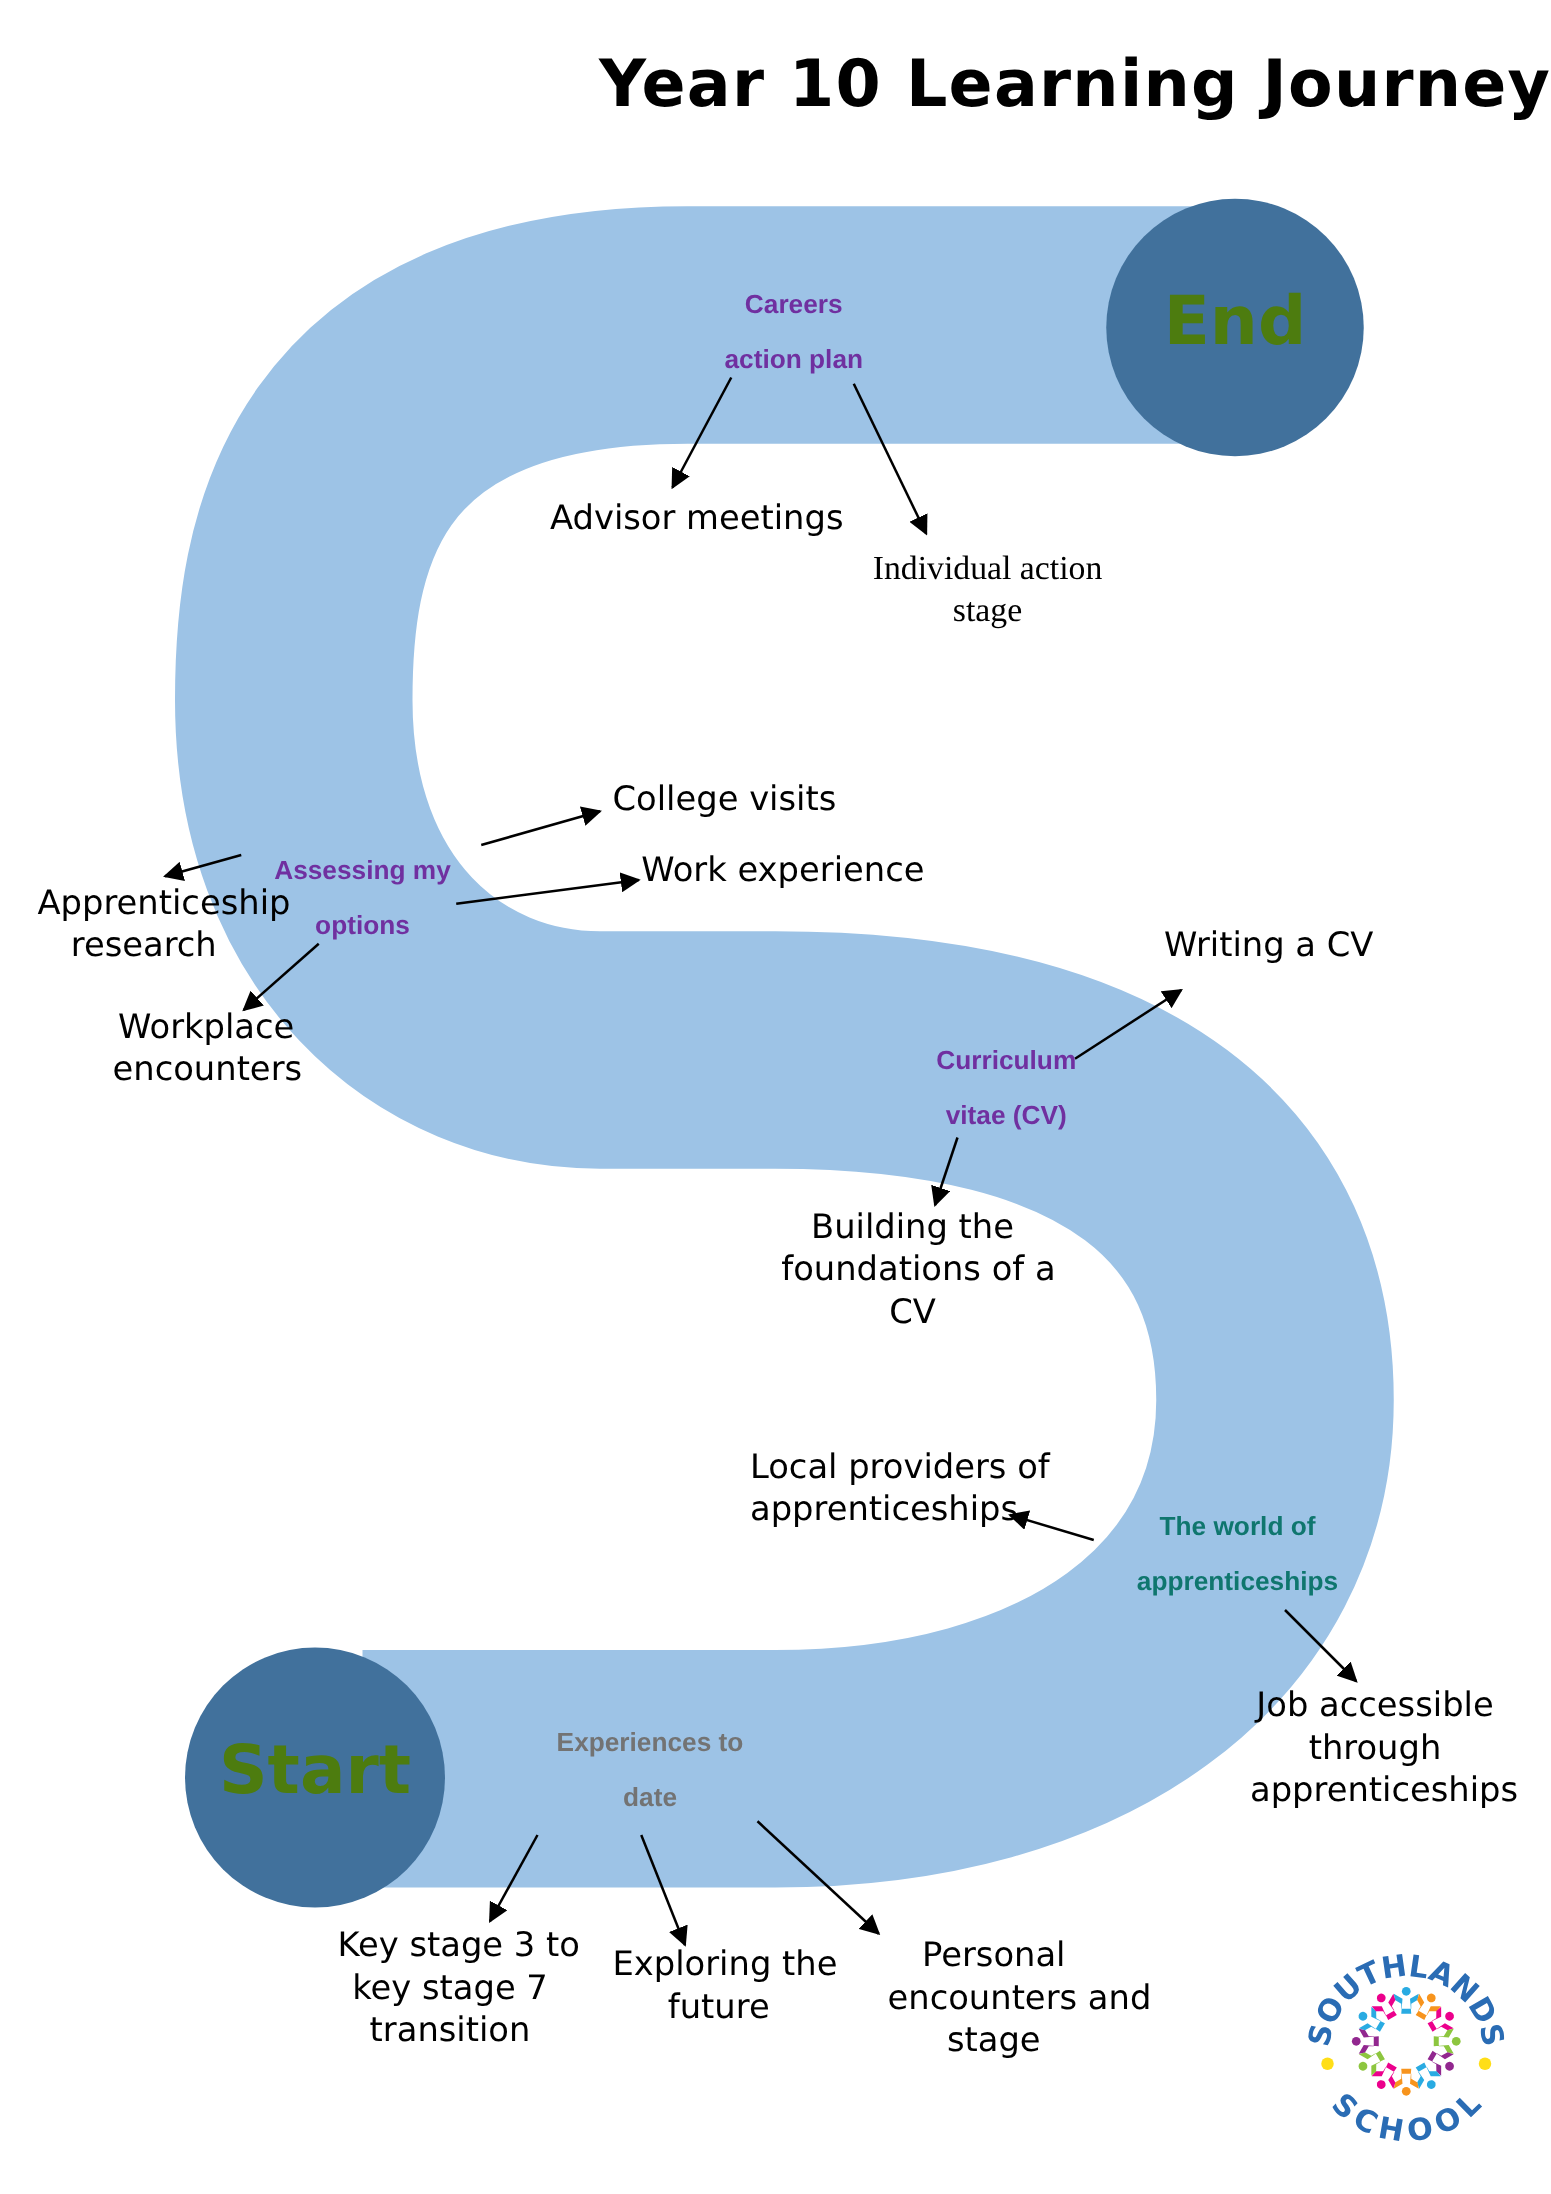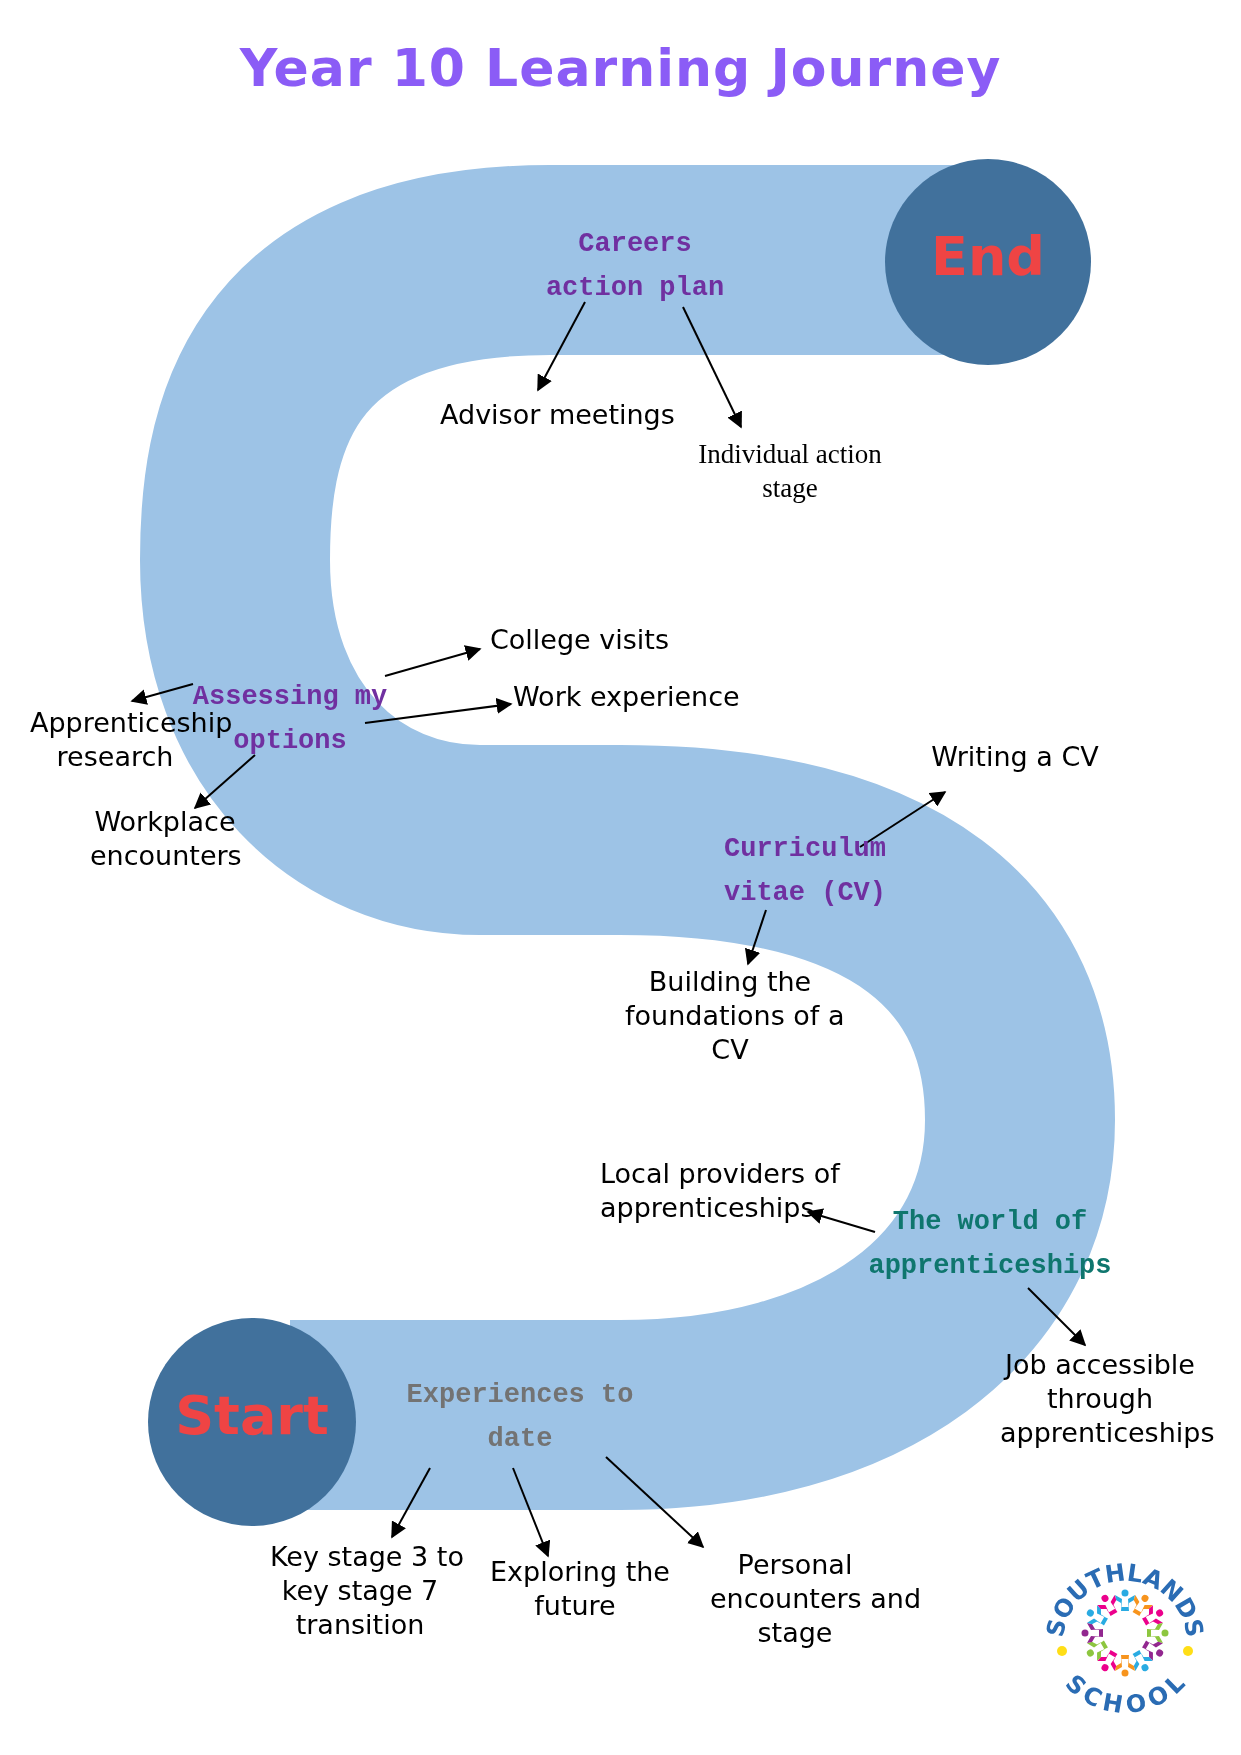--- a/index.html
+++ b/index.html
@@ -2,26 +2,26 @@
 <html><head>
 <meta charset="utf-8">
 <style>
   html, body { margin: 0; padding: 0; background: #ffffff; }
   body { width: 1241px; height: 1755px; position: relative; overflow: hidden;
          font-family: "DejaVu Sans", sans-serif; }
   #canvas { position: absolute; left: 0; top: 0; }
   .title { position: absolute; left: 0; width: 1241px; top: 38px; text-align: center;
            font-family: "DejaVu Sans", sans-serif; font-weight: bold; font-size: 52px;
            color: #1f3864; letter-spacing: 1px; }
-  .stage { position: absolute; text-align: center; font-family: Liberation Mono, monospace;
-           font-weight: bold; font-size: 27px; line-height: 44px; color: #7030a0; white-space: nowrap; }
+  .stage { position: absolute; text-align: center; font-family: Liberation Sans, sans-serif;
+           font-weight: bold; font-size: 21px; line-height: 44px; color: #7030a0; white-space: nowrap; }
   .sub { position: absolute; text-align: center; font-family: "DejaVu Sans", sans-serif;
          font-size: 27px; line-height: 34px; color: #000; white-space: nowrap; }
   .node-label { position: absolute; text-align: center; font-family: "DejaVu Sans", sans-serif;
-                font-weight: bold; color: #ef4444; }
+                font-weight: bold; color: #4d7c0f; }
   .line { display: block; }
 </style>
 </head>
 <body>
 
 <svg id="canvas" width="1241" height="1755" viewBox="0 0 1241 1755">
   <defs>
     <marker id="arrowhead" viewBox="0 0 10 10" refX="9" refY="5" markerWidth="8" markerHeight="8" orient="auto-start-reverse">
       <path d="M0,0 L10,5 L0,10 z" fill="#000"></path>
     </marker>
@@ -112,21 +112,21 @@
     <path id="logo-bottom-arc" d="M -58 22 A 62 62 0 0 0 58 22" fill="none"></path>
     <text font-family="DejaVu Sans, sans-serif" font-weight="bold" font-size="24">
       <textPath id="logo-top-textpath" href="#logo-top-arc" startOffset="50%" text-anchor="middle" fill="#2a6cb4">SOUTHLANDS</textPath>
     </text>
     <text font-family="DejaVu Sans, sans-serif" font-weight="bold" font-size="24">
       <textPath id="logo-bottom-textpath" href="#logo-bottom-arc" startOffset="50%" text-anchor="middle" dominant-baseline="hanging" fill="#2a6cb4">SCHOOL</textPath>
     </text>
   </g>
 </svg>
 
-<div class="title" style="color: #8b5cf6;">Year 10 Learning Journey</div>
+<div class="title" style="color: #000000; text-align: right;">Year 10 Learning Journey</div>
 
 <div class="node-label" style="left:888px; top:225px; width:200px; font-size:54px;">End</div>
 <div class="node-label" style="left:152px; top:1384px; width:200px; font-size:54px;">Start</div>
 
 <div class="stage" style="left: 520px; top: 222px; width: 230px; color: rgb(112, 48, 160);">
   <span class="line">Careers</span>
   <span class="line">action plan</span>
 </div>
 <div class="stage" style="left: 180px; top: 675px; width: 220px; color: rgb(112, 48, 160);">
   <span class="line">Assessing my</span>

